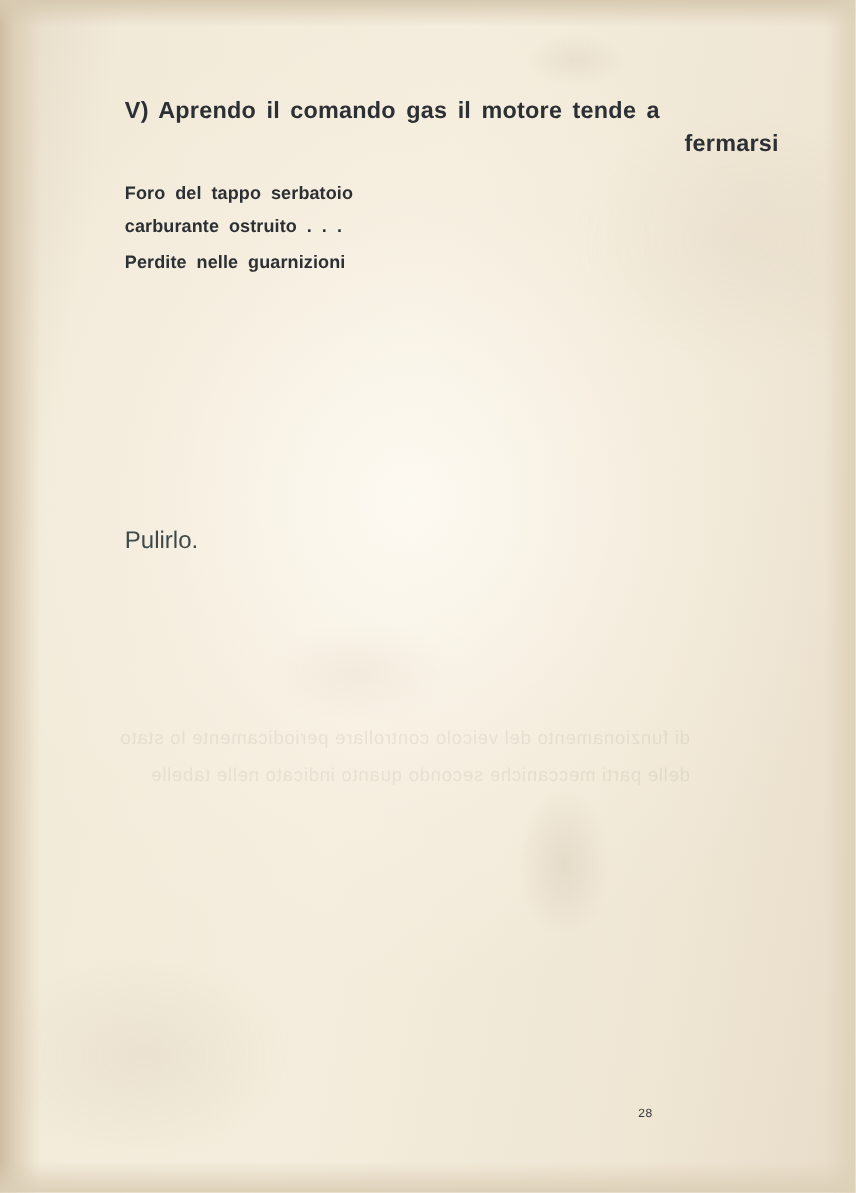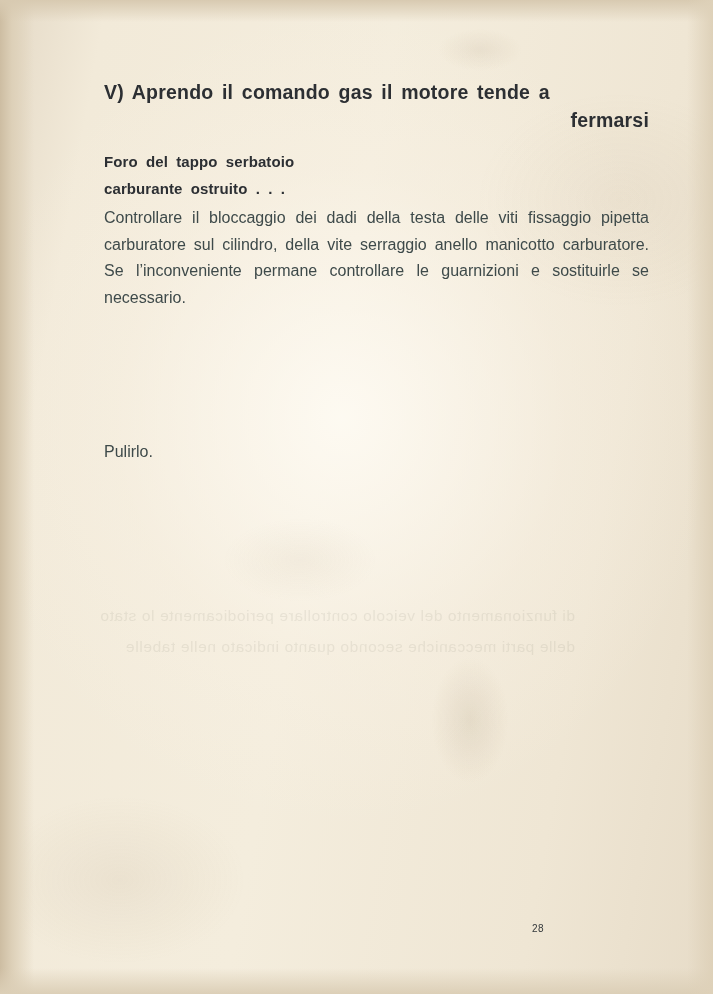--- a/index.html
+++ b/index.html
@@ -134,21 +134,21 @@
   }
   .row .term .tl {
     display: block;
     word-spacing: 4px;
   }
   .row .term .tl.spaced {
     word-spacing: 4px;
   }
   .row .def {
     flex: 1 1 auto;
-    font-size: 16px;
+    font-size: 20px;
     line-height: 26.5px;
     color: #3e4a4a;
     text-align: justify;
     text-align-last: left;
     word-spacing: 0.5px;
   }
 
   #row-1 { top: 148px; }
   #row-2 { top: 205px; }
 
@@ -185,19 +185,21 @@
 
     <div class="row" id="row-1">
       <div class="term">
         <span class="tl">Foro del tappo serbatoio</span>
         <span class="tl spaced">carburante ostruito .  .  .</span>
       </div>
       <div class="def">Pulirlo.</div>
     </div>
 
     <div class="row" id="row-2">
-      <div class="def">Controllare il bloccaggio dei dadi della testa delle viti fissaggio pipetta carburatore sul cilindro, della vite serraggio anello manicotto carburatore. Se l’inconveniente permane controllare le guarnizioni e sostituirle se necessario.</div>
+      <div class="term">
+        <span class="tl">Perdite nelle guarnizioni</span>
+      </div>
     </div>
 
     <div class="folio">28</div>
 
   </div>
 </div>
 
 </body></html>

